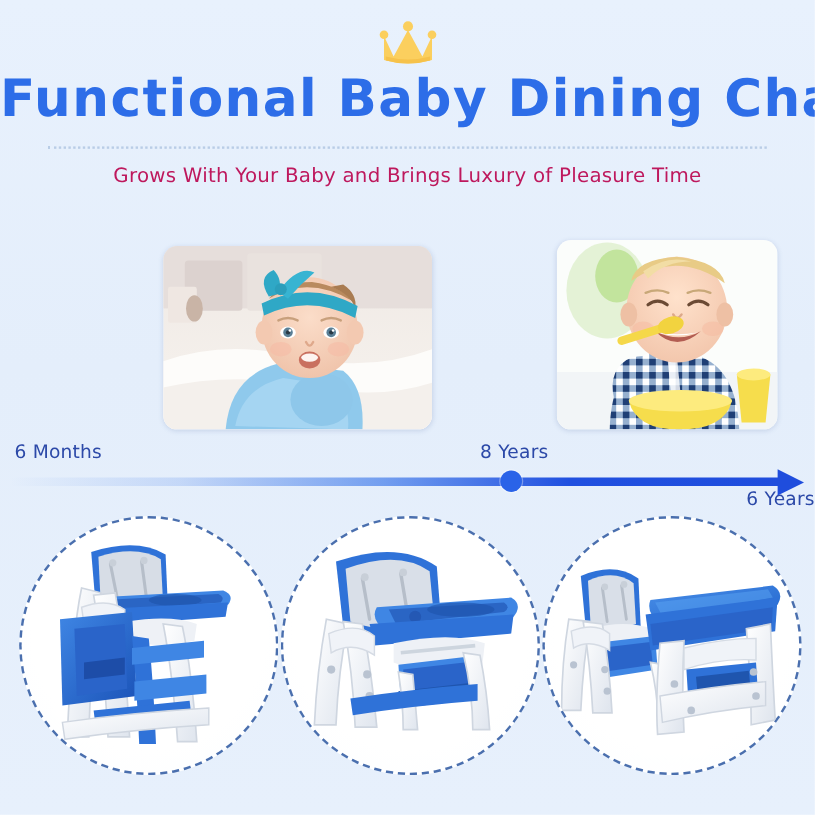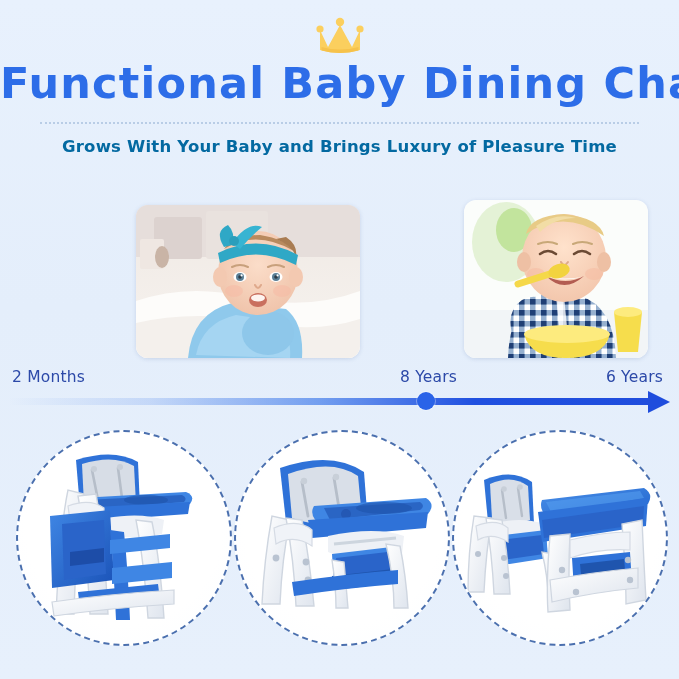--- a/index.html
+++ b/index.html
@@ -25,41 +25,41 @@
     line-height:56px;
     white-space:nowrap;
   }
   .divider{
     position:absolute;left:40px;right:40px;top:122px;height:2px;
     border-top:2px dotted #b9cde6;
   }
   .subtitle{
     position:absolute;left:0;right:0;top:134px;
     text-align:center;
-    font-size:16.5px;font-weight:700;letter-spacing:.2px;
-    color:#0369a1;
+    font-size:16.5px;font-weight:400;letter-spacing:.2px;
+    color:#be185d;
     line-height:26px;
     white-space:nowrap;
   }
 
   
   .photo{position:absolute;border-radius:12px;overflow:hidden;
          box-shadow:0 1px 4px rgba(60,90,150,.18);}
   .photo svg{display:block;width:100%;height:100%;}
   #photo-left{left:136px;top:205px;width:224px;height:153px;}
   #photo-right{left:464px;top:200px;width:184px;height:158px;}
 
   
   .tl-label{
     position:absolute;top:368px;
     font-size:15.5px;color:#2c49a8;letter-spacing:.2px;white-space:nowrap;
   }
   #tl-label-0{left:12px;}
   #tl-label-1{left:400px;}
-  #tl-label-2{right:16px;}
+  #tl-label-2{right:0;margin-top:39px;}
   .tl-line{
     position:absolute;left:8px;top:398px;width:648px;height:7px;border-radius:4px;
     background:linear-gradient(90deg,rgba(45,109,232,0) 0%,rgba(45,109,232,.18) 22%,rgba(45,109,232,.62) 48%,#2050e0 72%,#1f4ddd 100%);
   }
   .tl-arrow{
     position:absolute;left:648px;top:391px;width:0;height:0;
     border-top:11px solid transparent;border-bottom:11px solid transparent;
     border-left:22px solid #1f4ddd;
   }
   .tl-dot{
@@ -198,21 +198,21 @@
       <ellipse cx="95" cy="71" rx="11" ry="7" transform="rotate(-16 95 71)" fill="#f2d33f"></ellipse>
 
       <path d="M60 134 Q102 122 146 134 Q140 158 102 158 Q66 158 60 134 Z" fill="#f6dd4c"></path>
       <ellipse cx="103" cy="134" rx="43" ry="9" fill="#fdeb7e"></ellipse>
 
       <path d="M150 112 L178 112 L174 152 L154 152 Z" fill="#f6dd4c"></path>
       <ellipse cx="164" cy="112" rx="14" ry="5" fill="#fdeb7e"></ellipse>
     </svg>
   </div>
 
-  <div class="tl-label" id="tl-label-0">2 Months</div>
+  <div class="tl-label" id="tl-label-0">6 Months</div>
   <div class="tl-label" id="tl-label-1">8 Years</div>
   <div class="tl-label" id="tl-label-2">6 Years</div>
   <div class="tl-line"></div>
   <div class="tl-arrow"></div>
   <div class="tl-dot"></div>
 
   <div class="prod" id="prod-0">
     <svg viewBox="0 0 212 212" aria-hidden="true">
       <defs>
         <linearGradient id="wA" x1="0" y1="0" x2="1" y2="1">

